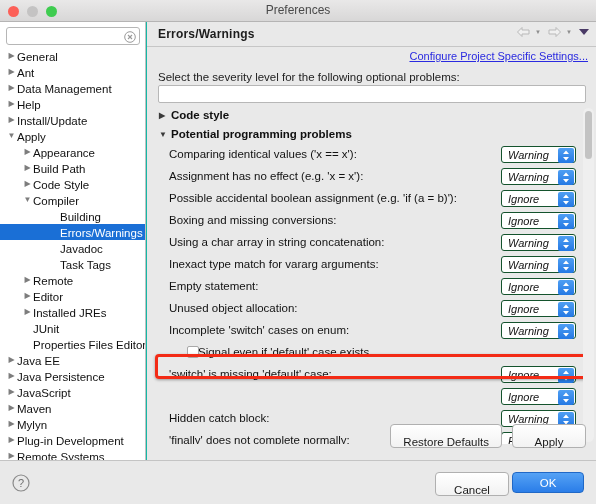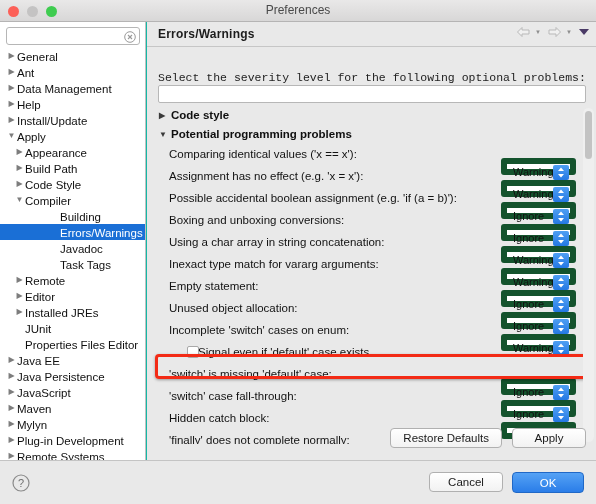--- a/index.html
+++ b/index.html
@@ -113,21 +113,21 @@
     text-align: center;
     font-size: 8px;
     color: #7d7d7d;
     vertical-align: middle;
     position: relative;
     top: -1px;
   }
   .tree-row.selected .tw { color: #ffffff; }
   .tree-label { vertical-align: middle; margin-top: 36px; }
   .lvl0 { padding-left: 6px; }
-  .lvl1 { padding-left: 14px; }
+  .lvl1 { padding-left: 22px; }
   .lvl2 { padding-left: 49px; }
 
   
   #content {
     position: absolute;
     left: 147px; top: 22px;
     width: 449px; height: 438px;
     background: #e9e9e9;
   }
 
@@ -170,21 +170,21 @@
     text-decoration: underline;
     cursor: pointer;
     font-family: "Liberation Sans", sans-serif;
   }
 
   #severity-label {
     position: absolute;
     left: 11px; top: 49px;
     font-size: 11.5px;
     color: #222;
-    font-family: Liberation Mono, monospace;
+    font-family: Liberation Sans, sans-serif;
   }
 
   #filter-field {
     position: absolute;
     left: 11px; top: 63px;
     width: 428px; height: 18px;
     background: #ffffff;
     border: 1px solid #b7b7b7;
     border-radius: 2px;
     outline: none;
@@ -230,26 +230,27 @@
     left: 22px; top: 4px;
     font-size: 11.5px;
     color: #121212;
     white-space: nowrap;
     font-family: "Liberation Sans", sans-serif;
   }
 
   
   .combo {
     position: absolute;
-    right: 20px; top: 14px;
+    right: 20px; top: 2px;
     width: 75px; height: 17px;
     background: #ffffff;
-    border: 6px solid #14532d;
+    border: 1px solid #14532d;
     border-radius: 3px;
     cursor: pointer;
+    font-style: italic;
   }
   .combo .val {
     position: absolute;
     left: 6px; top: 2px;
     font-size: 11px;
     color: #111;
     font-family: "Liberation Sans", sans-serif;
   }
   .combo .stepper {
     position: absolute;
@@ -317,21 +318,21 @@
   
   #pane-buttons {
     position: absolute;
     right: 10px; bottom: 12px;
     display: flex;
     gap: 10px;
   }
   .btn {
     height: 20px;
     min-width: 74px;
-    padding: 3px 12px;
+    padding: 11px 12px;
     background: linear-gradient(to bottom, #ffffff 0%, #f2f2f2 100%);
     border: 1px solid #b0b0b0;
     border-radius: 4px;
     font-size: 11.5px;
     color: #1a1a1a;
     cursor: pointer;
     font-family: "Liberation Sans", sans-serif;
   }
 
   
@@ -344,21 +345,21 @@
   }
   #help-icon {
     position: absolute;
     left: 12px; top: 13px;
     cursor: pointer;
   }
   #footer-buttons {
     position: absolute;
     right: 12px; top: 11px;
     display: flex;
-    gap: 9px;
+    gap: 3px;
   }
   .btn-primary {
     height: 21px;
     min-width: 72px;
     padding: 0 21px;
     background: linear-gradient(to bottom, #55a2f5 0%, #2a7de8 100%);
     border: 1px solid #2068c6;
     border-radius: 4px;
     font-size: 11.5px;
     color: #ffffff;
@@ -439,20 +440,21 @@
         </span>
         <span class="mini-caret">▼</span>
         <span class="nav-btn">
           <svg width="12" height="10" viewBox="0 0 12 10">
             <path d="M1 2 L11 2 L6 8 Z" fill="#4a3a66"></path>
           </svg>
         </span>
       </div>
     </div>
 
+    <div id="config-link">Configure Project Specific Settings...</div>
 
     <div id="severity-label">Select the severity level for the following optional problems:</div>
 
     <input id="filter-field" type="text" placeholder="" style="">
 
     <div id="list-area">
         <div class="section-head"><span class="arrow">▶</span><span>Code style</span></div>
         <div class="section-head"><span class="arrow">▼</span><span>Potential programming problems</span></div>
         <div class="prob-row">
           <div class="prob-label">Comparing identical values ('x == x'):</div>
@@ -484,21 +486,21 @@
             <span class="val">Ignore</span>
             <span class="stepper">
               <svg width="10" height="13" viewBox="0 0 10 13">
                 <path d="M5 1.5 L8 5 L2 5 Z" fill="#ffffff"></path>
                 <path d="M5 11.5 L2 8 L8 8 Z" fill="#ffffff"></path>
               </svg>
             </span>
           </div>
         </div>
         <div class="prob-row">
-          <div class="prob-label">Boxing and unboxing conversions:</div>
+          <div class="prob-label">Boxing and missing conversions:</div>
           <div class="combo">
             <span class="val">Ignore</span>
             <span class="stepper">
               <svg width="10" height="13" viewBox="0 0 10 13">
                 <path d="M5 1.5 L8 5 L2 5 Z" fill="#ffffff"></path>
                 <path d="M5 11.5 L2 8 L8 8 Z" fill="#ffffff"></path>
               </svg>
             </span>
           </div>
         </div>
@@ -572,21 +574,20 @@
             <span class="val">Ignore</span>
             <span class="stepper">
               <svg width="10" height="13" viewBox="0 0 10 13">
                 <path d="M5 1.5 L8 5 L2 5 Z" fill="#ffffff"></path>
                 <path d="M5 11.5 L2 8 L8 8 Z" fill="#ffffff"></path>
               </svg>
             </span>
           </div>
         </div>
         <div class="prob-row">
-          <div class="prob-label">'switch' case fall-through:</div>
           <div class="combo">
             <span class="val">Ignore</span>
             <span class="stepper">
               <svg width="10" height="13" viewBox="0 0 10 13">
                 <path d="M5 1.5 L8 5 L2 5 Z" fill="#ffffff"></path>
                 <path d="M5 11.5 L2 8 L8 8 Z" fill="#ffffff"></path>
               </svg>
             </span>
           </div>
         </div>

